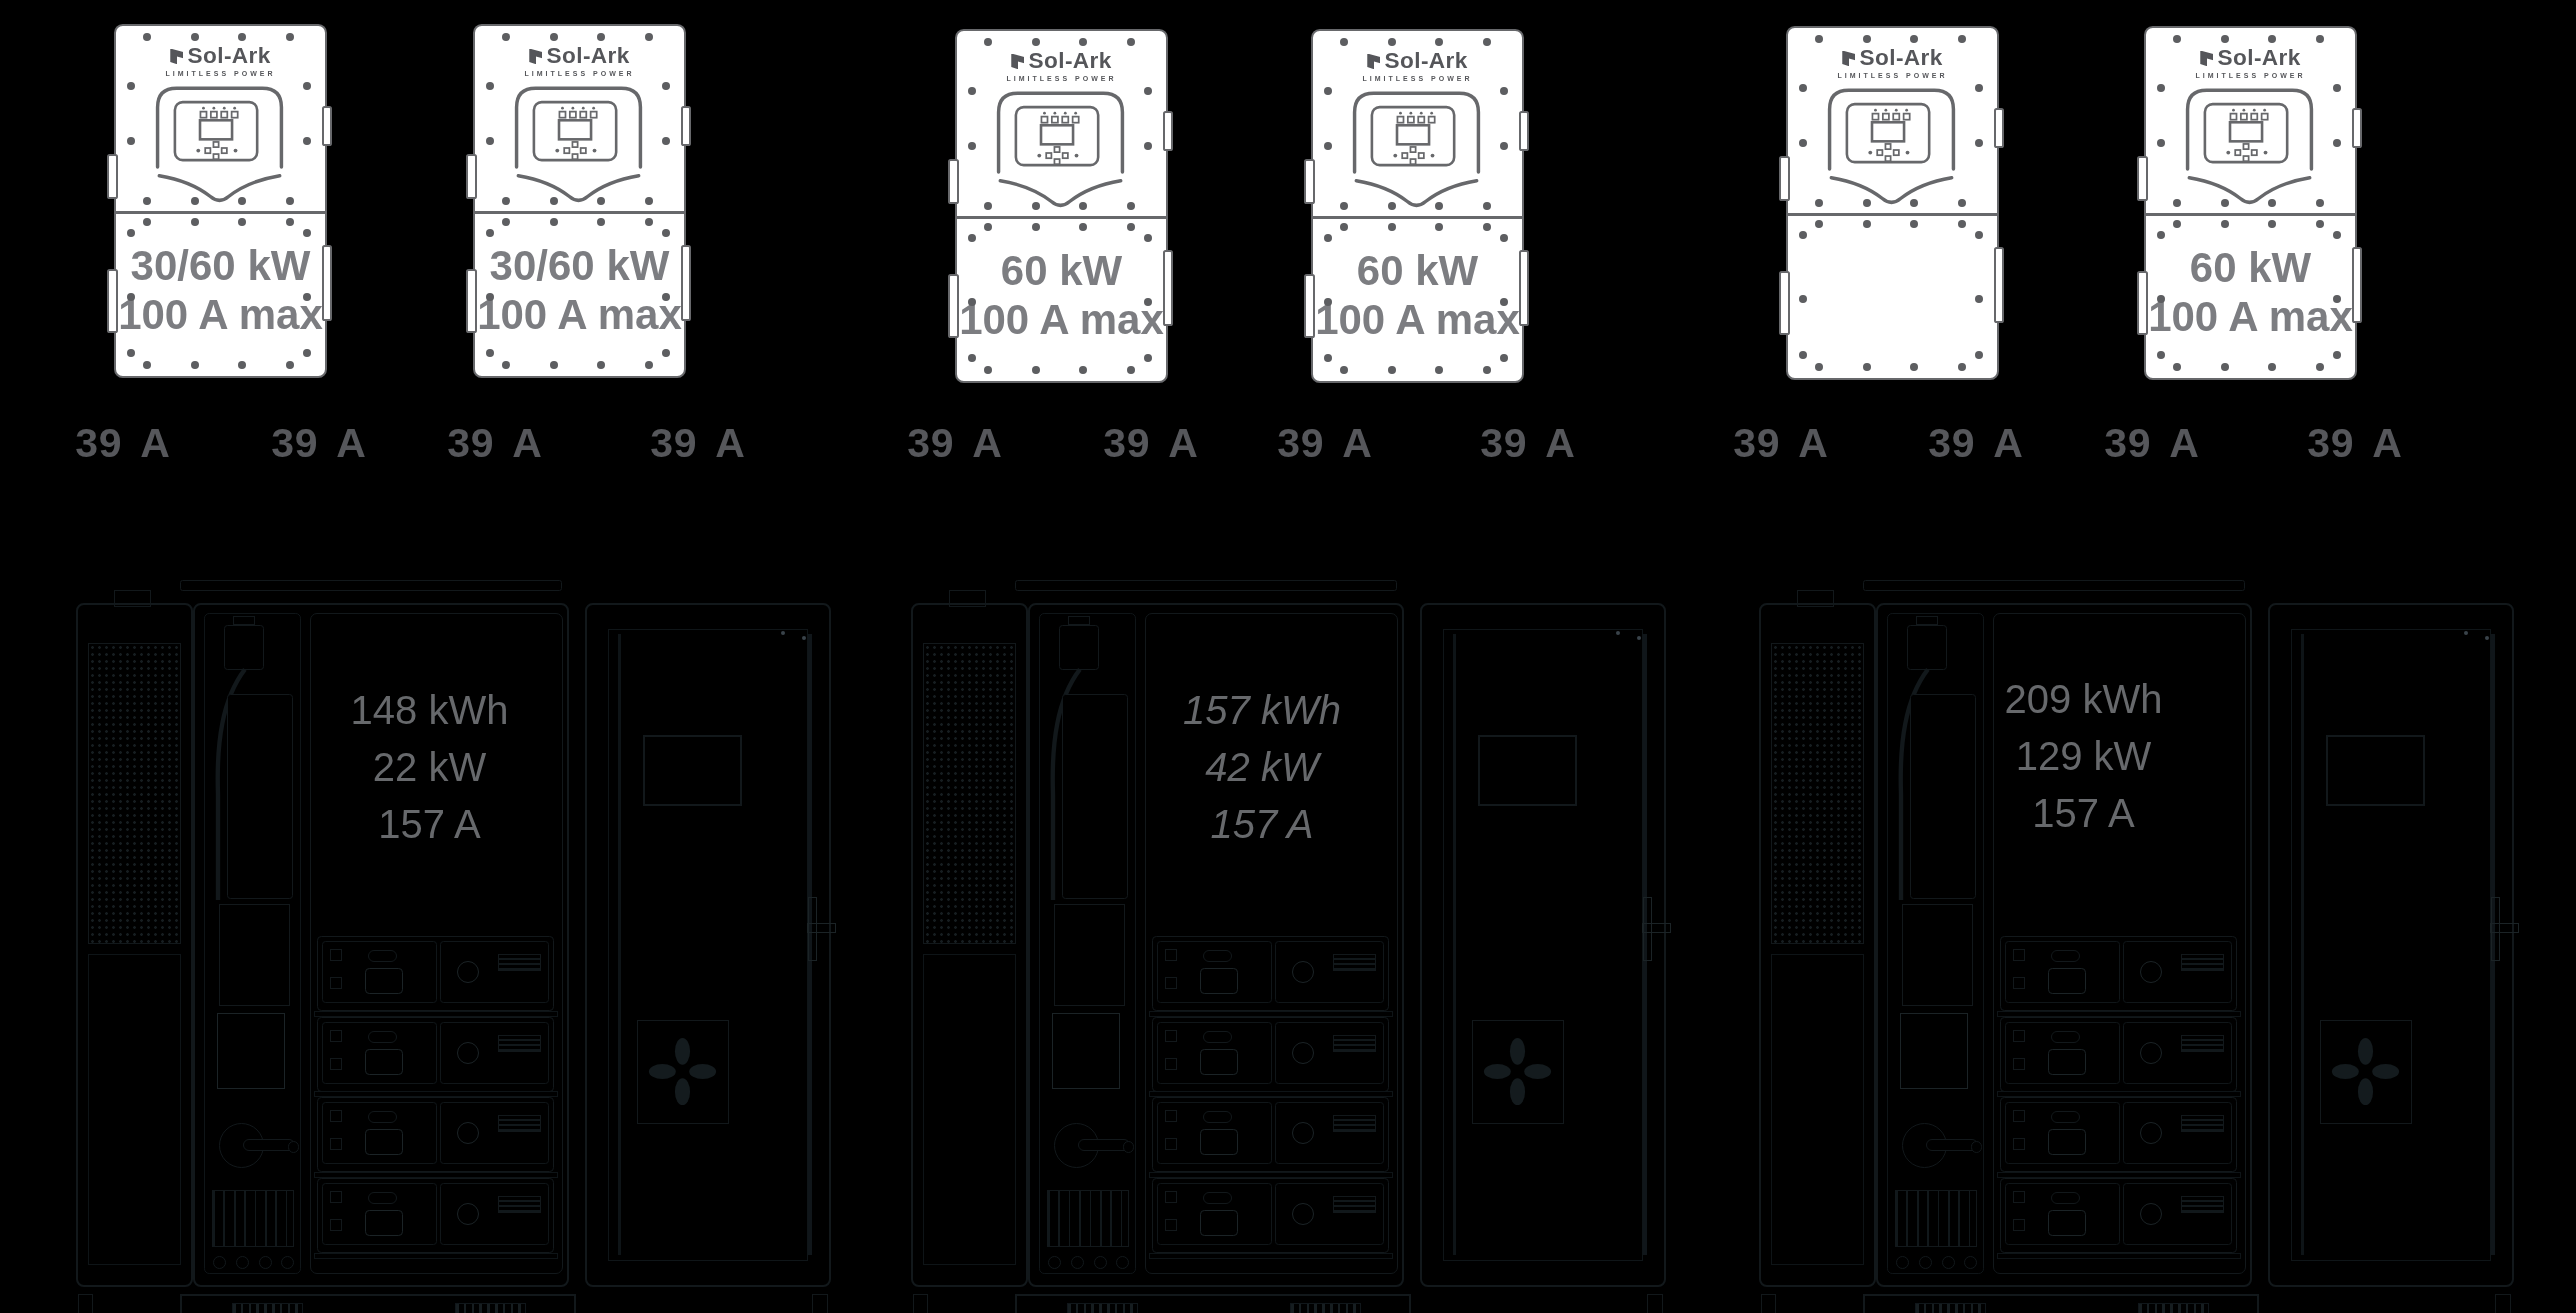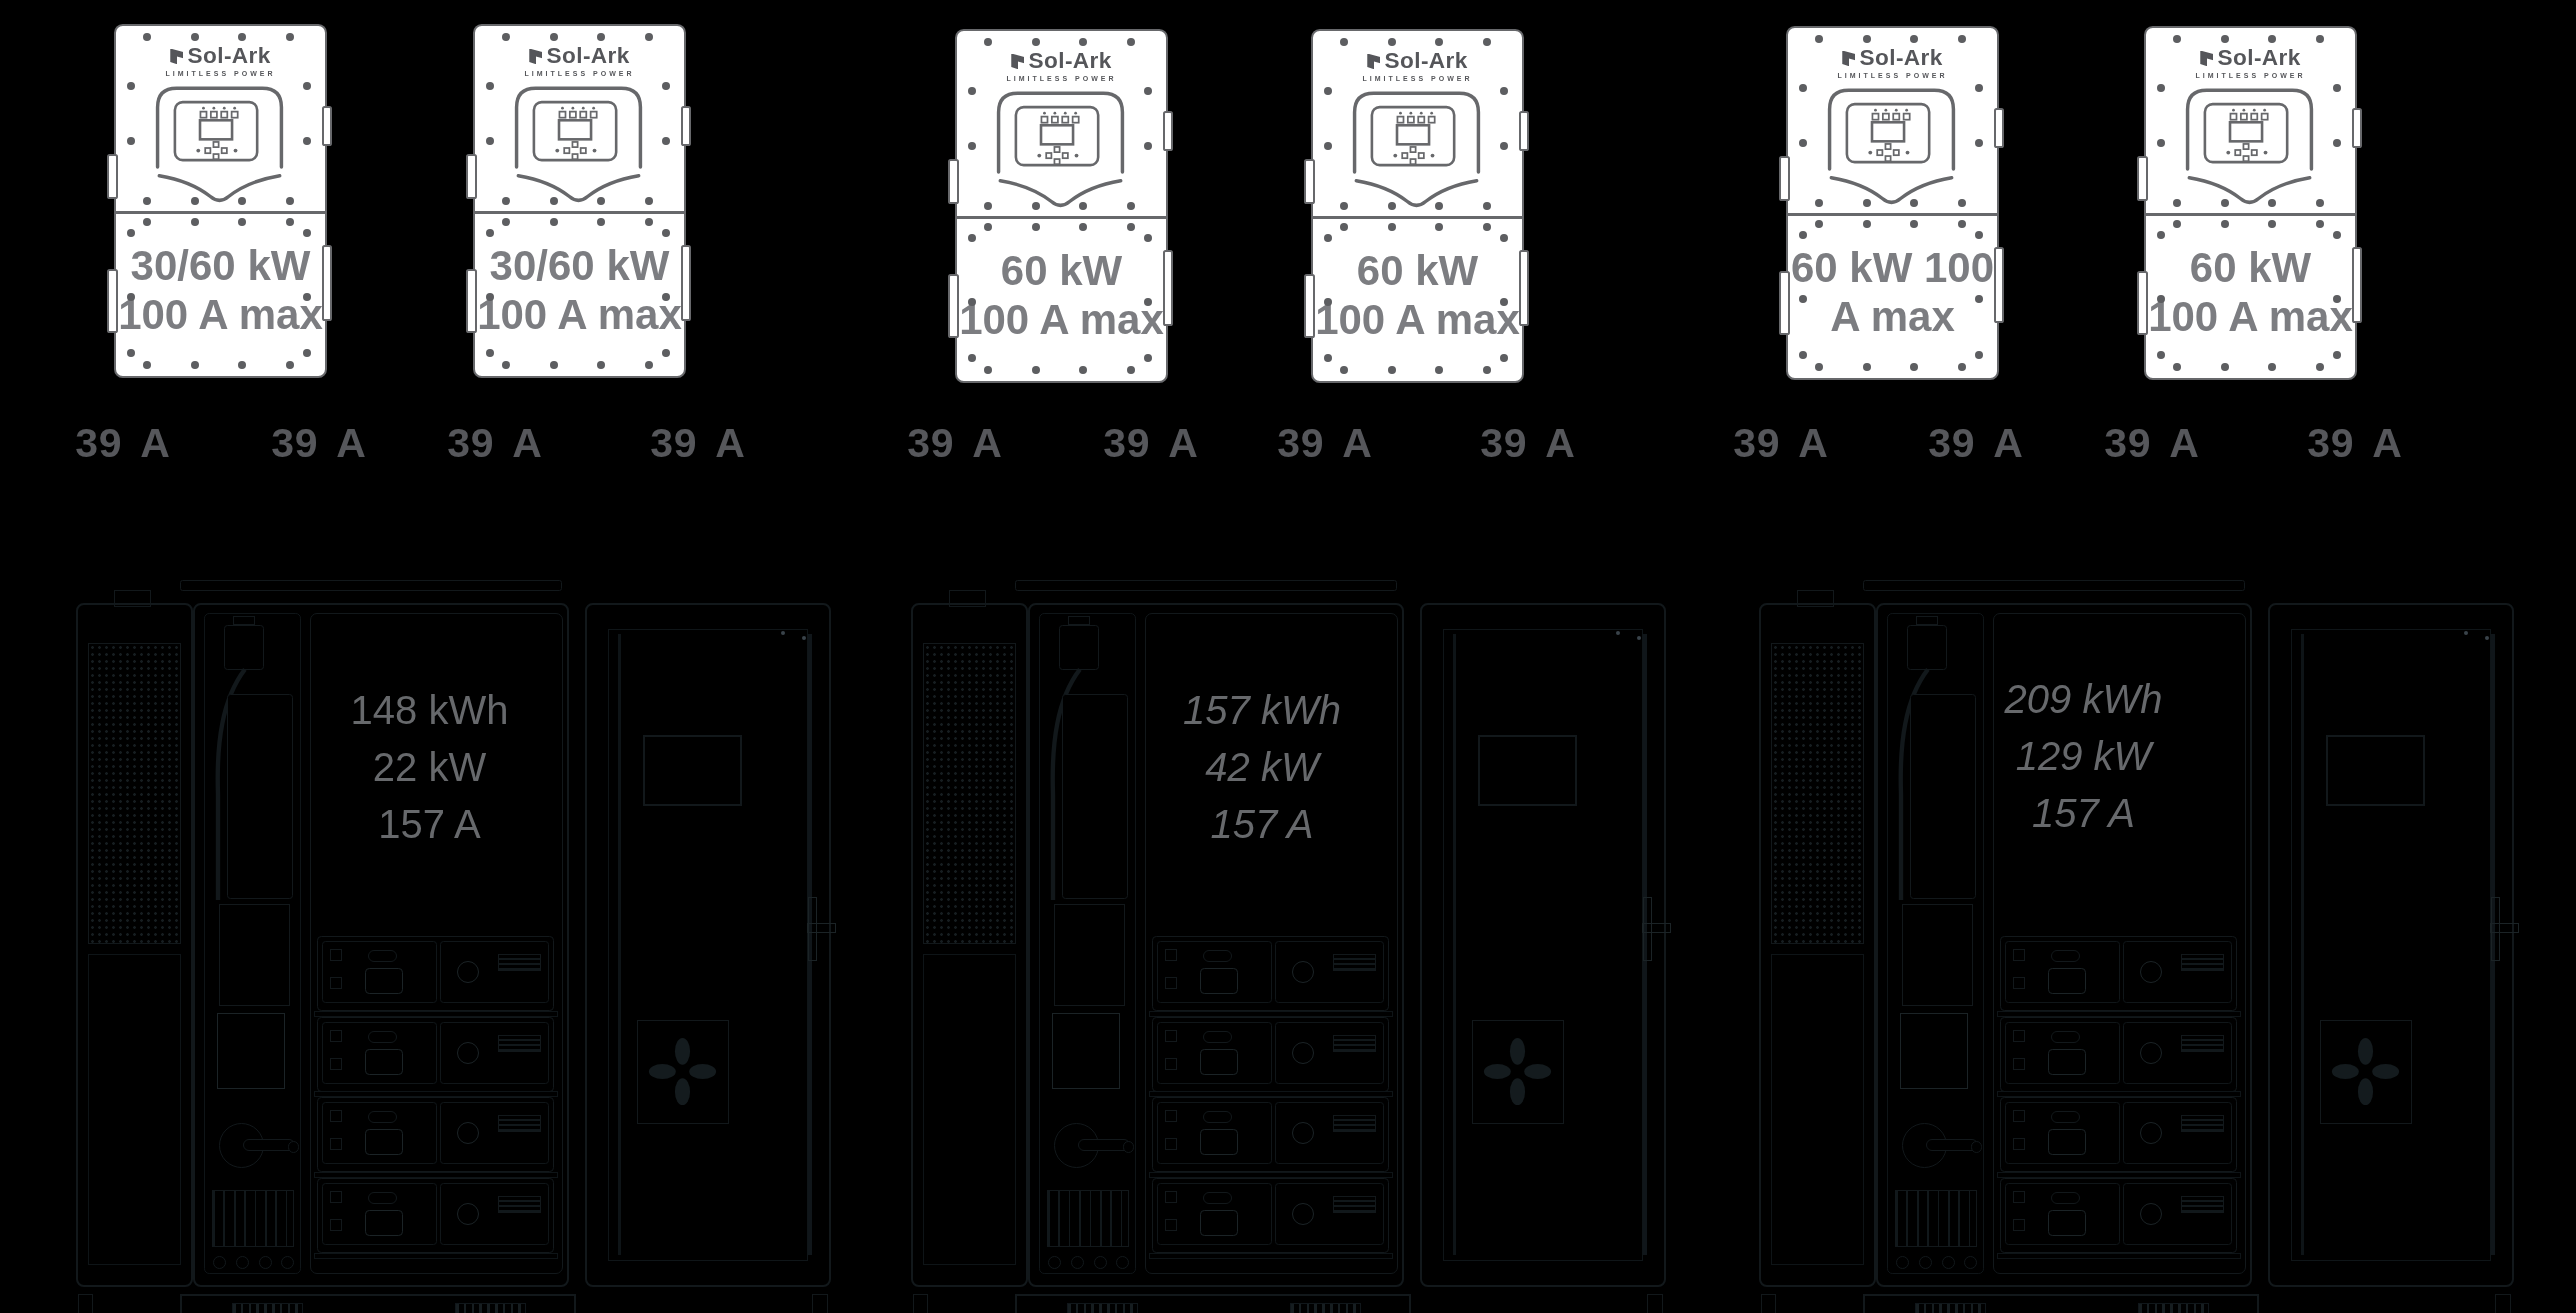--- a/index.html
+++ b/index.html
@@ -409,24 +409,20 @@
         <g fill="#67686b" stroke="none">
           <circle cx="95" cy="78" r="2.2"></circle>
           <circle cx="138" cy="78" r="2.2"></circle>
           <circle cx="101" cy="29" r="1.6"></circle>
           <circle cx="113" cy="29" r="1.6"></circle>
           <circle cx="125" cy="29" r="1.6"></circle>
           <circle cx="137" cy="29" r="1.6"></circle>
         </g>
       </svg>
       <div class="inv-divider"></div>
-      <div class="inv-label">
-        <div class="inv-line l1">60 kW 100</div>
-        <div class="inv-line l2">A max</div>
-      </div>
       <span class="latch ll1"></span>
       <span class="latch ll2"></span>
       <span class="latch rl1"></span>
       <span class="latch rl2"></span>
     <span class="screw" style="left: 27px; top: 7px;"></span>
       <span class="screw" style="left: 75px; top: 7px;"></span>
       <span class="screw" style="left: 122px; top: 7px;"></span>
       <span class="screw" style="left: 170px; top: 7px;"></span>
       <span class="screw" style="left: 27px; top: 335px;"></span>
       <span class="screw" style="left: 75px; top: 335px;"></span>
@@ -790,21 +786,21 @@
           <span class="cc cc-switch"></span>
           <span class="cc cc-lever"></span>
           <span class="cc cc-knob"></span>
           <span class="cc cc-breakers"></span>
           <span class="cc cc-term" style="left:8.7px"></span>
           <span class="cc cc-term" style="left:31px"></span>
           <span class="cc cc-term" style="left:54px"></span>
           <span class="cc cc-term" style="left:76px"></span>
         </div>
         <div class="module-bay">
-          <div class="bank-specs" style="top: 57px; transform: translateX(calc(-50% - 36px)); font-style: italic;">
+          <div class="bank-specs" style="top: 57px; transform: translateX(calc(-50% - 36px));">
             <div class="spec-line">209 kWh</div>
             <div class="spec-line">129 kW</div>
             <div class="spec-line">157 A</div>
           </div>
         <div class="mod-row" style="top: 322px;">
             <span class="mod-left">
               <span class="ml-sq" style="left:7px;top:7px"></span>
               <span class="ml-sq" style="left:7px;top:35px"></span>
               <span class="ml-oval"></span>
               <span class="ml-block"></span>

